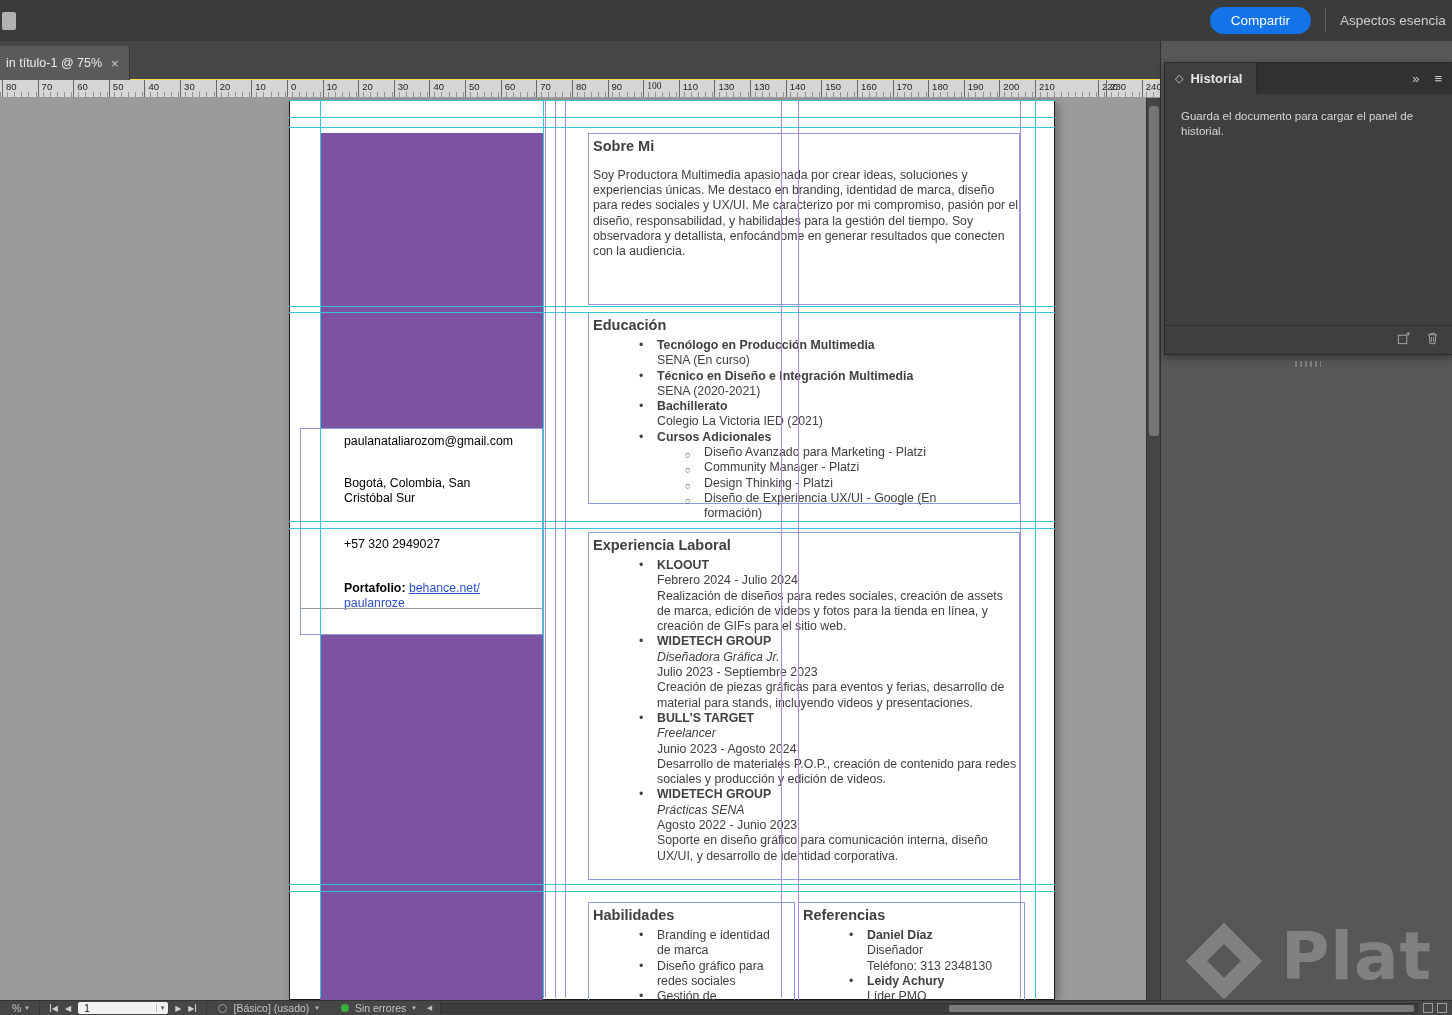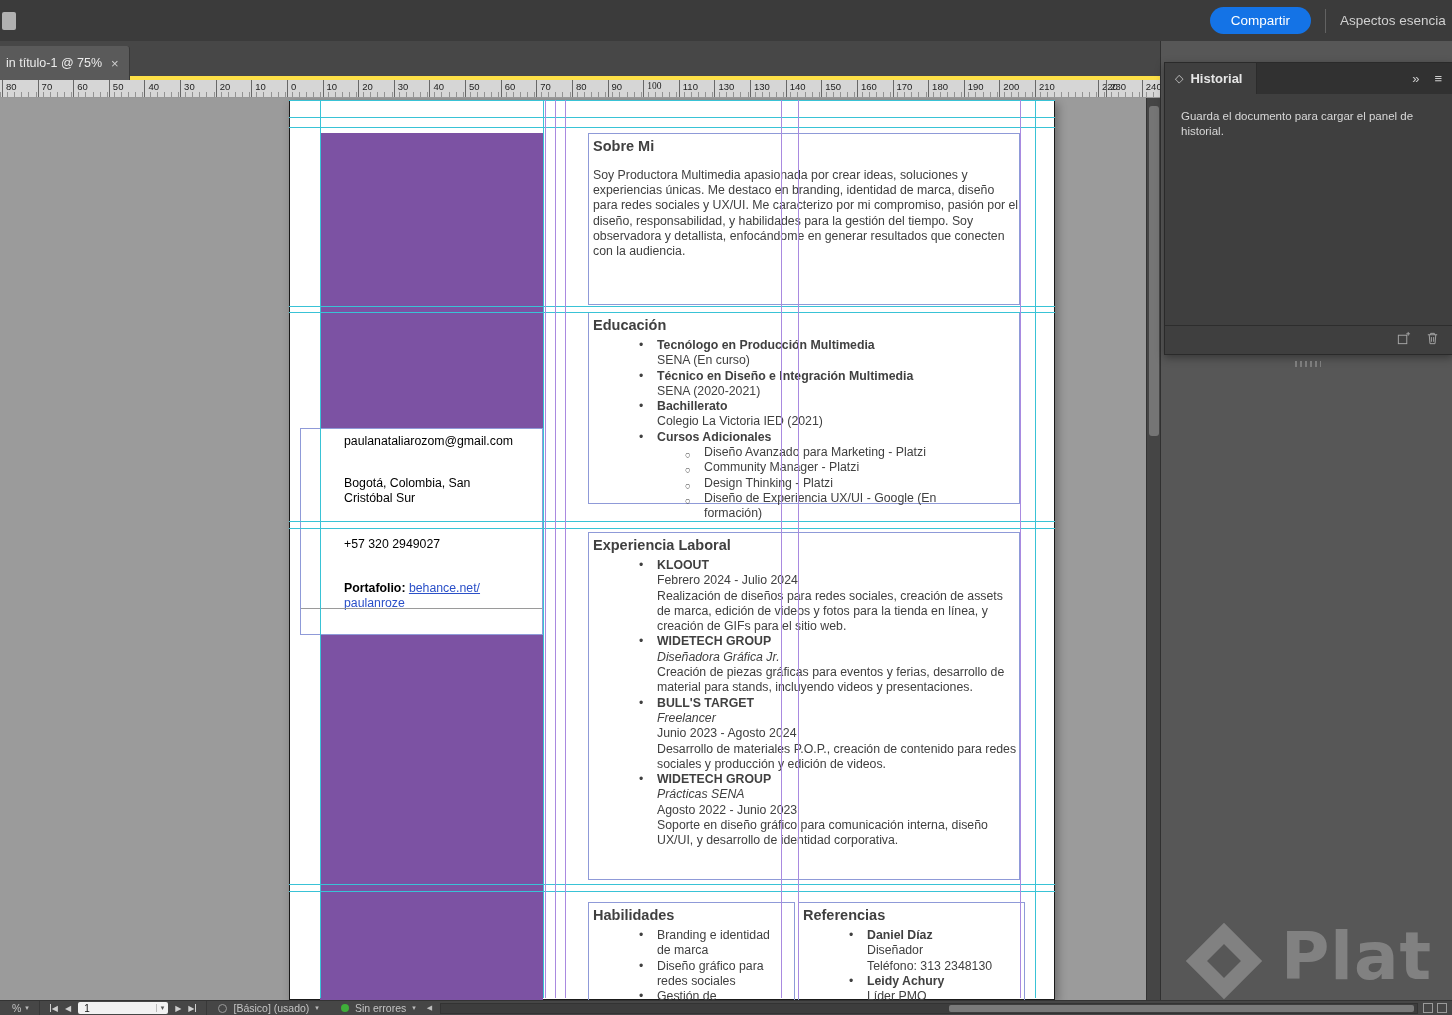--- a/index.html
+++ b/index.html
@@ -13,21 +13,21 @@
   .menu-items { display:flex; margin-left:8px; }
   .menu-item { padding:8px 13px; font-size:13.5px; color:#dcdcdc; white-space:nowrap; }
   .mb-right { margin-left:auto; display:flex; align-items:center; }
   .share-btn { background:#1473e6; color:#fff; font-size:13.5px; padding:6px 21px; border-radius:16px;
                border:none; font-family:inherit; }
   .mb-divider { width:1px; height:24px; background:#626262; margin:0 14px; }
   .workspace { font-size:13.5px; color:#d0d0d0; white-space:nowrap; overflow:hidden; width:112px; }
 
   
   .tabbar { position:absolute; top:41px; left:0; width:1160px; height:39px; background:#474747;
-            border-bottom:4px solid #fde047; z-index:20; }
+            border-bottom:1px solid #fde047; z-index:20; }
   .doc-tab { position:absolute; left:0; top:5px; height:34px; background:#5a5a5a; color:#ececec;
              font-size:12.5px; display:flex; align-items:center; padding:0 10px 0 6px;
              border-right:1px solid #383838; border-radius:0 3px 0 0; }
   .doc-tab .close { margin-left:9px; color:#cfcfcf; font-size:13px; }
 
   
   .ruler { position:absolute; top:80px; left:0; width:1160px; height:18px; background:#d6d6d6;
            border-bottom:1px solid #989898; overflow:hidden; z-index:20; }
   .ruler-cell { position:absolute; top:0; height:18px; border-left:1px solid #686868;
                 font-size:9.5px; color:#1d1d1d; padding-left:3px; line-height:13px; }
@@ -233,20 +233,21 @@
   </div>
 
   <div class="tframe" style="left:588px; top:434px; width:432px; height:348px">
     <div class="h1">Experiencia Laboral</div>
     <div class="list">
       <div class="li1"><span class="bl">•</span><span class="bold">KLOOUT</span></div>
       <div class="cont">Febrero 2024 - Julio 2024</div>
       <div class="cont">Realización de diseños para redes sociales, creación de assets de marca, edición de videos y fotos para la tienda en línea, y creación de GIFs para el sitio web.</div>
       <div class="li1"><span class="bl">•</span><span class="bold">WIDETECH GROUP</span></div>
       <div class="cont italic">Diseñadora Gráfica Jr.</div>
+      <div class="cont">Julio 2023 - Septiembre 2023</div>
       <div class="cont">Creación de piezas gráficas para eventos y ferias, desarrollo de material para stands, incluyendo videos y presentaciones.</div>
       <div class="li1"><span class="bl">•</span><span class="bold">BULL'S TARGET</span></div>
       <div class="cont italic">Freelancer</div>
       <div class="cont">Junio 2023 - Agosto 2024</div>
       <div class="cont">Desarrollo de materiales P.O.P., creación de contenido para redes sociales y producción y edición de videos.</div>
       <div class="li1"><span class="bl">•</span><span class="bold">WIDETECH GROUP</span></div>
       <div class="cont italic">Prácticas SENA</div>
       <div class="cont">Agosto 2022 - Junio 2023</div>
       <div class="cont">Soporte en diseño gráfico para comunicación interna, diseño UX/UI, y desarrollo de identidad corporativa.</div>
     </div>

